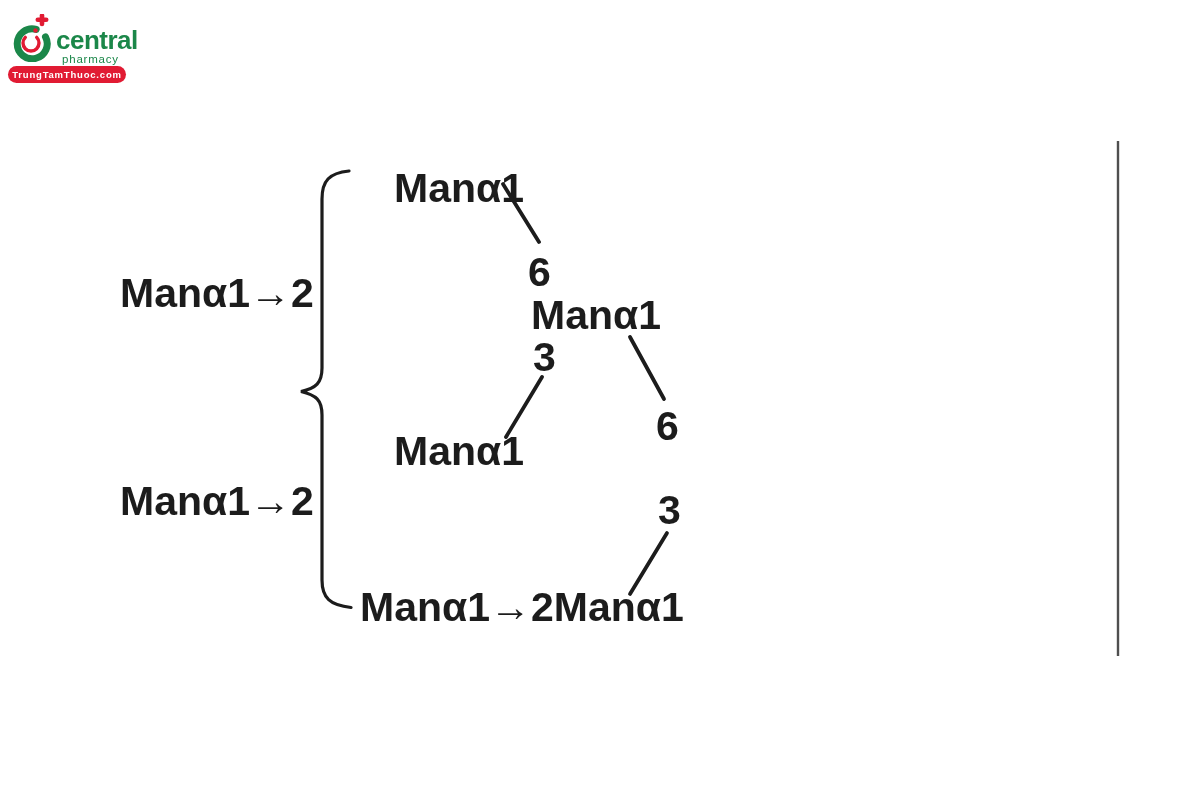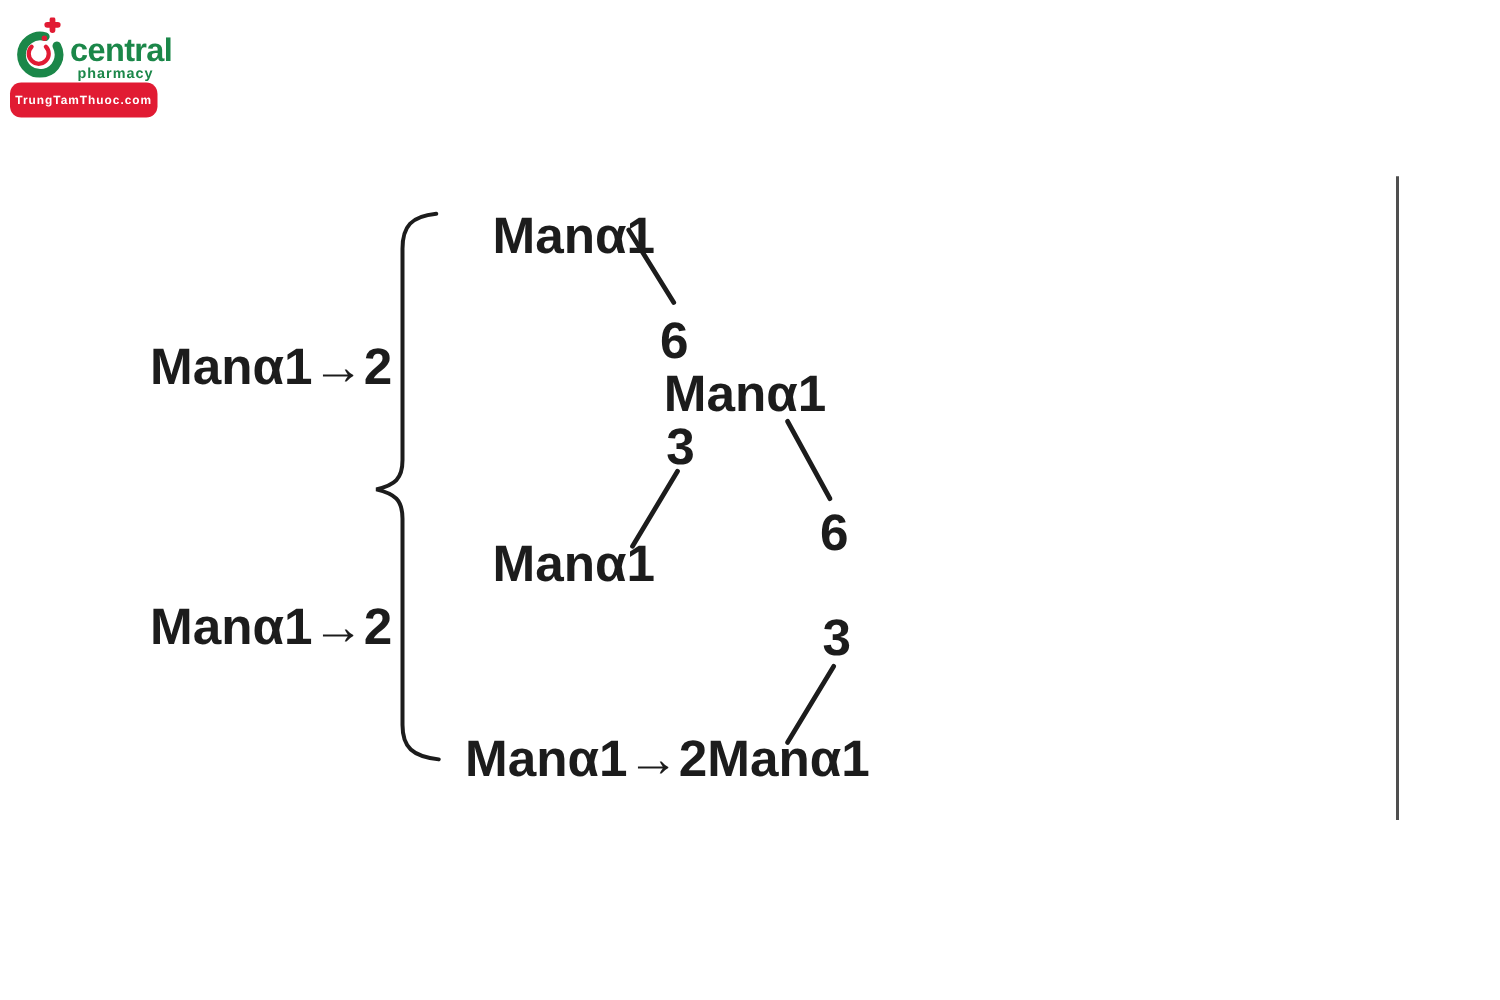--- a/index.html
+++ b/index.html
@@ -10,24 +10,24 @@
 
   
   #logo { position:absolute; left:8px; top:12px; width:130px; height:75px; }
   #logo-icon { position:absolute; left:1px; top:2px; }
   #brand-name {
     position:absolute; left:48px; top:13px;
     font-size:26px; font-weight:bold; letter-spacing:-0.5px;
   }
   #brand-sub {
     position:absolute; left:54px; top:41px;
-    font-size:11.5px; font-weight:bold; letter-spacing:0.8px;
+    font-size:11.5px; font-weight:normal; letter-spacing:0.8px;
   }
   #brand-banner {
-    position:absolute; left:0px; top:54px; width:118px; height:28px;
+    position:absolute; left:0px; top:54px; width:118px; height:17px;
     border-radius:9px; display:flex; align-items:center; justify-content:center;
     color:#ffffff; font-size:9.5px; font-weight:bold; letter-spacing:0.8px;
   }
 
   
   .dlabel {
     position:absolute; white-space:nowrap;
     font-weight:bold; font-size:41px; line-height:1.08; color:#1c1c1c;
   }
   #lines-overlay { position:absolute; left:0; top:0; pointer-events:none; }
@@ -66,21 +66,21 @@
 
   <div class="dlabel" style="left:533px; top:335px;">3</div>
 
   <div class="dlabel" style="left:394px; top:429px;">Manα1</div>
 
   <div class="dlabel" style="left:656px; top:404px;">6</div>
 
 
   <div class="dlabel" style="left:658px; top:488px;">3</div>
 
-  <div class="dlabel" style="left:372px; top:585px;text-align:center;">Manα1→2Manα1</div>
+  <div class="dlabel" style="left:360px; top:585px;text-align:center;">Manα1→2Manα1</div>
 
   <svg id="lines-overlay" width="1200" height="800" viewBox="0 0 1200 800">
 
     <path d="M349,171 C329,173 322,181 322,199
              L322,368 C322,383 316,388 301,391.5
              C316,395 322,400 322,415
              L322,580 C322,598 330,605 351,607.5" fill="none" stroke="#1c1c1c" stroke-width="3.2" stroke-linecap="round"></path>
 
     <line x1="503" y1="184" x2="539" y2="242" stroke="#1c1c1c" stroke-width="3.8" stroke-linecap="round"></line>
 

